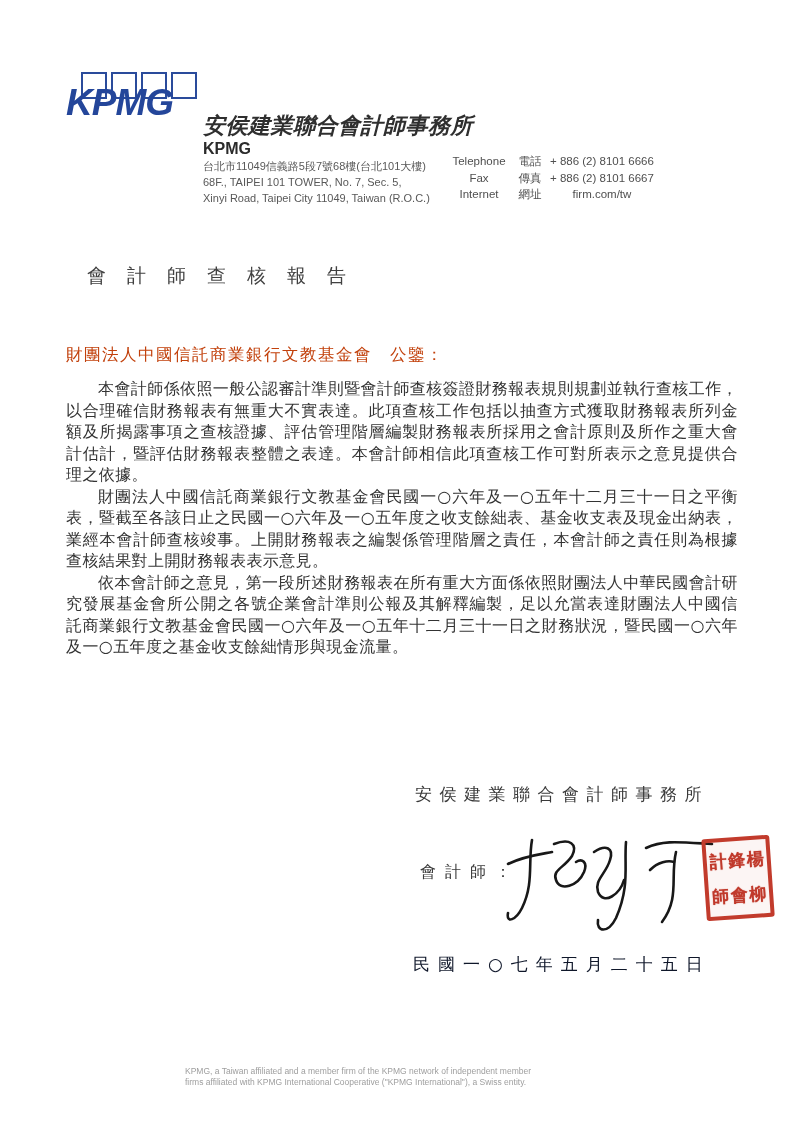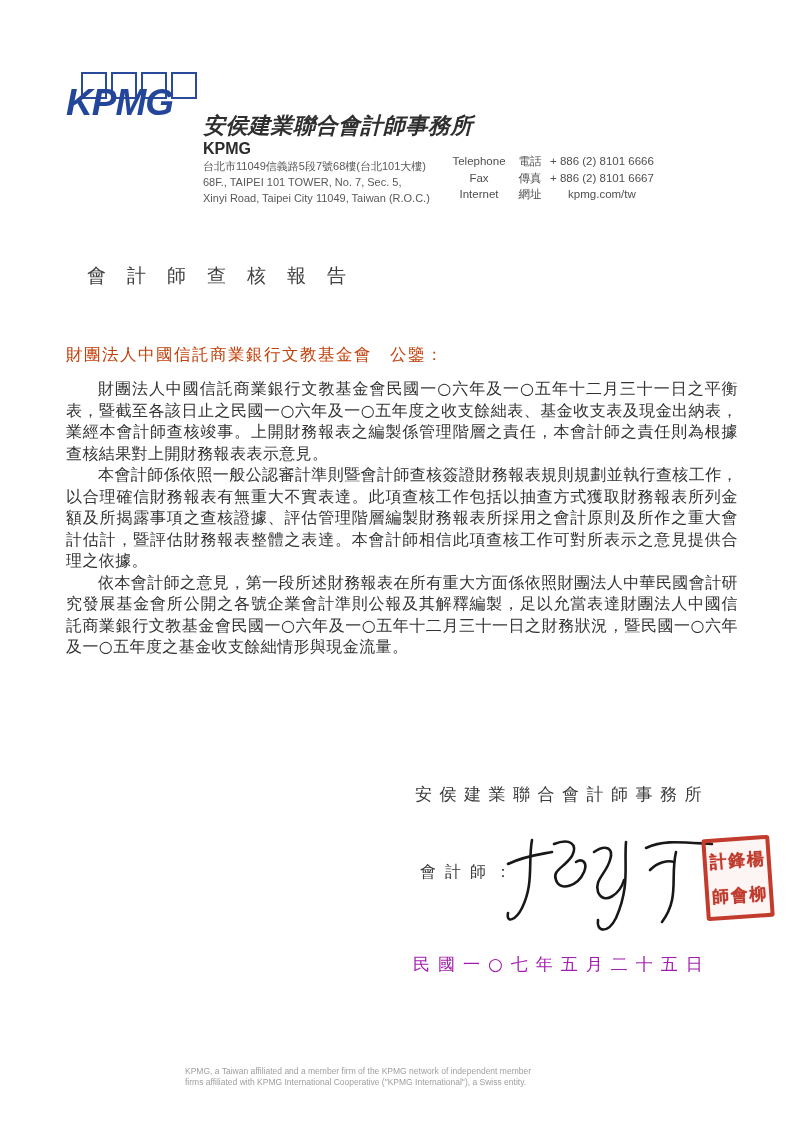--- a/index.html
+++ b/index.html
@@ -118,21 +118,21 @@
     justify-items: center;
     padding: 2px;
   }
   .seal span {
     font-size: 17px; font-weight: bold; color: #c0392b;
     text-shadow: 0 0 1px rgba(192, 57, 43, 0.7);
     line-height: 1;
   }
   .closing-date {
     position: absolute; left: 413px; top: 953px;
-    font-size: 17px; letter-spacing: 8px; color: #a21caf;
+    font-size: 17px; letter-spacing: 8px; color: #0f172a;
     white-space: nowrap;
   }
 
   
   .footer {
     position: absolute; left: 185px; top: 1066px; width: 460px;
     font-family: "Liberation Sans", sans-serif;
     font-size: 8.5px; line-height: 10.5px; color: #9e9e9e;
   }
 </style>
@@ -166,31 +166,31 @@
       <span>+ 886 (2) 8101 6666</span>
     </div>
     <div class="contact-row">
       <span>Fax</span>
       <span>傳真</span>
       <span>+ 886 (2) 8101 6667</span>
     </div>
     <div class="contact-row">
       <span>Internet</span>
       <span>網址</span>
-      <span>kpmg.com/tw</span>
+      <span>firm.com/tw</span>
     </div>
   </div>
 
   <h1 class="report-title">會計師查核報告</h1>
 
   <div class="salutation">財團法人中國信託商業銀行文教基金會　公鑒：</div>
 
   <div class="body-text">
+    <p>本會計師係依照一般公認審計準則暨會計師查核簽證財務報表規則規劃並執行查核工作，以合理確信財務報表有無重大不實表達。此項查核工作包括以抽查方式獲取財務報表所列金額及所揭露事項之查核證據、評估管理階層編製財務報表所採用之會計原則及所作之重大會計估計，暨評估財務報表整體之表達。本會計師相信此項查核工作可對所表示之意見提供合理之依據。</p>
     <p>財團法人中國信託商業銀行文教基金會民國一○六年及一○五年十二月三十一日之平衡表，暨截至各該日止之民國一○六年及一○五年度之收支餘絀表、基金收支表及現金出納表，業經本會計師查核竣事。上開財務報表之編製係管理階層之責任，本會計師之責任則為根據查核結果對上開財務報表表示意見。</p>
-    <p>本會計師係依照一般公認審計準則暨會計師查核簽證財務報表規則規劃並執行查核工作，以合理確信財務報表有無重大不實表達。此項查核工作包括以抽查方式獲取財務報表所列金額及所揭露事項之查核證據、評估管理階層編製財務報表所採用之會計原則及所作之重大會計估計，暨評估財務報表整體之表達。本會計師相信此項查核工作可對所表示之意見提供合理之依據。</p>
     <p>依本會計師之意見，第一段所述財務報表在所有重大方面係依照財團法人中華民國會計研究發展基金會所公開之各號企業會計準則公報及其解釋編製，足以允當表達財團法人中國信託商業銀行文教基金會民國一○六年及一○五年十二月三十一日之財務狀況，暨民國一○六年及一○五年度之基金收支餘絀情形與現金流量。</p>
   </div>
 
   <div class="closing-firm">安侯建業聯合會計師事務所</div>
 
   <div class="accountant-label">會計師：</div>
 
   <svg class="signature-svg" width="218" height="115" viewBox="0 0 218 115" fill="none" xmlns="http://www.w3.org/2000/svg">
     <g stroke="#181818" stroke-width="2.6" stroke-linecap="round" fill="none">
       <path d="M34 18 C30 40 36 62 24 86 C18 98 8 102 10 91"></path>

